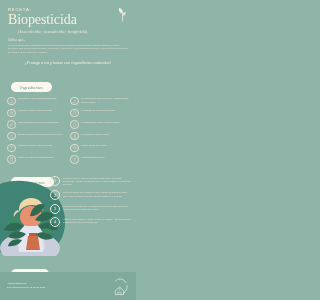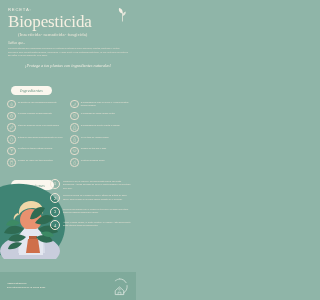--- a/index.html
+++ b/index.html
@@ -13,21 +13,21 @@
 
   
   .header { position:relative; padding:7px 8px 4px 8px; }
   .recipe-label {
     font-family:"Liberation Sans", sans-serif;
     font-size:4.2px; letter-spacing:0.8px;
     color:#f4efe4; text-transform:uppercase; font-weight:400;
   }
   .main-title {
     font-family:"Liberation Serif", serif;
-    font-size:17px; line-height:1.02;
+    font-size:14px; line-height:1.02;
     color:#f6f0e2; margin-top:1px; letter-spacing:-0.1px;
   }
   .subtitle {
     font-family:"Liberation Serif", serif;
     font-size:4.6px; color:#eee8da;
     margin-top:1.5px; margin-left:10px; letter-spacing:0.1px;
   }
   .intro-label {
     font-family:"Liberation Serif", serif;
     font-size:3.4px; color:#eee8da;

